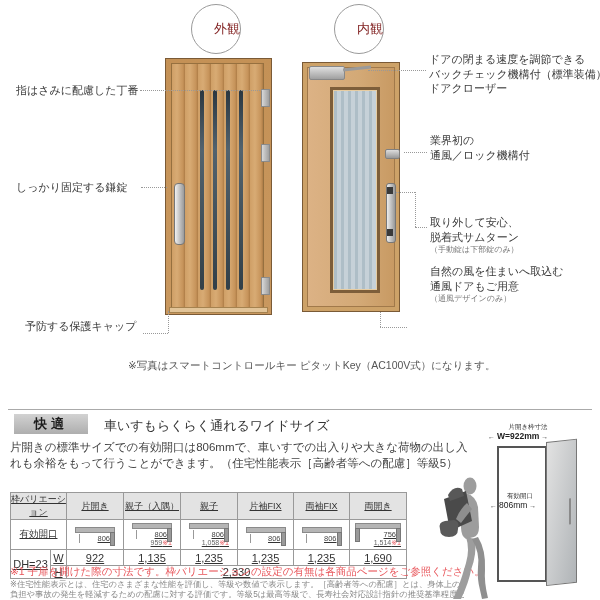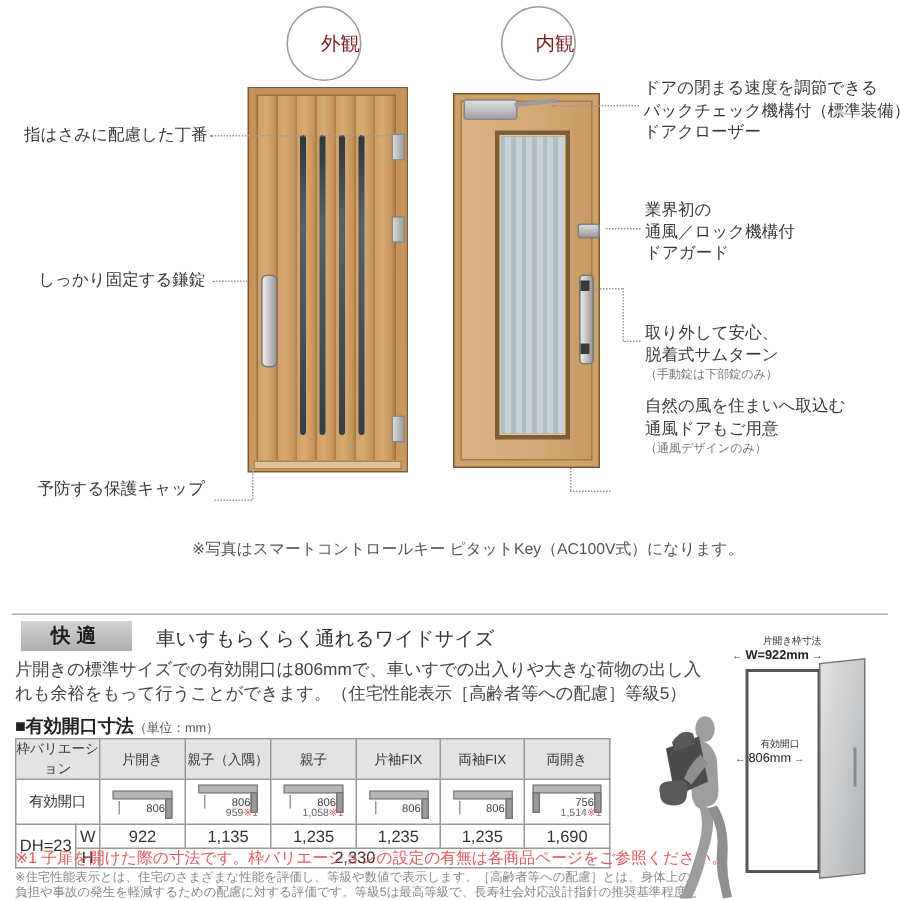--- a/index.html
+++ b/index.html
@@ -35,37 +35,37 @@
   .closer-body{position:absolute;left:6px;top:3px;width:34px;height:12px;border-radius:2px;
     background:linear-gradient(#e0e0e0,#a0a0a0);border:1px solid #888;}
   .closer-arm{position:absolute;left:40px;top:4px;width:28px;height:3px;background:#9a9a9a;transform:rotate(-6deg);}
   .guard{position:absolute;left:82px;top:86px;width:13px;height:8px;border-radius:2px;
     background:linear-gradient(#ddd,#999);border:1px solid #808080;}
   .handle-int{position:absolute;left:83px;top:120px;width:8px;height:58px;border-radius:3px;
     background:linear-gradient(90deg,#ededed,#989898);border:1px solid #777;}
   .thumbturn{position:absolute;left:84px;width:6px;height:7px;background:#3a3a3a;}
   
   .co{position:absolute;font-size:11px;line-height:14.5px;color:#3a3a3a;white-space:nowrap;}
-  .co.right-align{text-align:right;}
+  .co.right-align{text-align:left;}
   .co-note{font-size:8px;line-height:10px;color:#777;margin-top:1px;}
   .dot-h{position:absolute;height:0;border-top:1px dotted #999;}
   .dot-v{position:absolute;width:0;border-left:1px dotted #999;}
   .photo-note{position:absolute;left:128px;top:359px;font-size:10.5px;color:#555;}
   
   .divider{position:absolute;left:8px;top:409px;width:584px;height:1px;background:#aaa;}
   .badge{position:absolute;left:14px;top:414px;width:74px;height:20px;
     background:linear-gradient(#d2d2d2,#aeaeae);color:#1c1c1c;font-weight:bold;font-size:13px;
     display:flex;align-items:center;justify-content:center;letter-spacing:4px;}
   .section-title{position:absolute;left:104px;top:417px;font-size:13px;color:#333;}
   .body-par{position:absolute;left:10px;top:440px;width:464px;font-size:11.5px;line-height:15.5px;color:#444;}
   .tbl-caption{position:absolute;left:10px;top:476px;font-size:12px;color:#222;font-weight:bold;}
   .tbl-caption .unit{font-size:8.5px;color:#555;font-weight:normal;}
   
   .spec-wrap{position:absolute;left:10px;top:492px;}
-  table.spec{border-collapse:collapse;table-layout:fixed;width:396px;}
+  table.spec{border-collapse:collapse;table-layout:fixed;width:396px;text-decoration:underline;}
   table.spec th,table.spec td{border:1px solid #999;padding:0;text-align:center;vertical-align:middle;}
   table.spec th{background:#e3e3e3;font-size:9px;font-weight:normal;color:#333;height:16px;}
   .diag-row td{height:29px;}
   .w-row td{height:15px;font-size:11px;color:#333;}
   .h-row td{height:12px;font-size:11px;color:#333;}
   .rowlab{font-size:9.5px;color:#333;}
   .mini{position:relative;width:40px;margin:1px auto 0;text-align:right;}
   .mini-bar{height:4px;background:#b5b5b5;border:1px solid #8a8a8a;position:relative;}
   .mini-bar i{position:absolute;top:4px;width:3px;height:12px;background:#9a9a9a;border:1px solid #777;}
   .leaf-r{right:-1px;} .leaf-l{left:-1px;}
@@ -151,43 +151,39 @@
   </div>
 
   <div class="co" style="left:429px;top:52px;">
     <div>ドアの閉まる速度を調節できる</div>
     <div>バックチェック機構付（標準装備）</div>
     <div>ドアクローザー</div>
   </div>
   <div class="co" style="left:430px;top:133px;">
     <div>業界初の</div>
     <div>通風／ロック機構付</div>
-    <div>ドアガード</div>
   </div>
   <div class="co" style="left:430px;top:215px;">
     <div>取り外して安心、</div>
     <div>脱着式サムターン</div>
     <div class="co-note">（手動錠は下部錠のみ）</div>
   </div>
   <div class="co" style="left:430px;top:264px;">
     <div>自然の風を住まいへ取込む</div>
     <div>通風ドアもご用意</div>
     <div class="co-note">（通風デザインのみ）</div>
   </div>
 
   <div class="photo-note">※写真はスマートコントロールキー ピタットKey（AC100V式）になります。</div>
 
   <div class="divider"></div>
   <div class="badge">快適</div>
   <div class="section-title">車いすもらくらく通れるワイドサイズ</div>
   <div class="body-par">片開きの標準サイズでの有効開口は806mmで、車いすでの出入りや大きな荷物の出し入れも余裕をもって行うことができます。（住宅性能表示［高齢者等への配慮］等級5）</div>
 
-  <div class="tbl-caption">
-    <span>■有効開口寸法</span><span class="unit">（単位：mm）</span>
-  </div>
 
   <div class="spec-wrap">
     <table class="spec">
       <colgroup>
         <col style="width:40px">
           <col style="width:16px">
         <col style="width:57px">
           <col style="width:57px">
           <col style="width:57px">
         <col style="width:56px">

